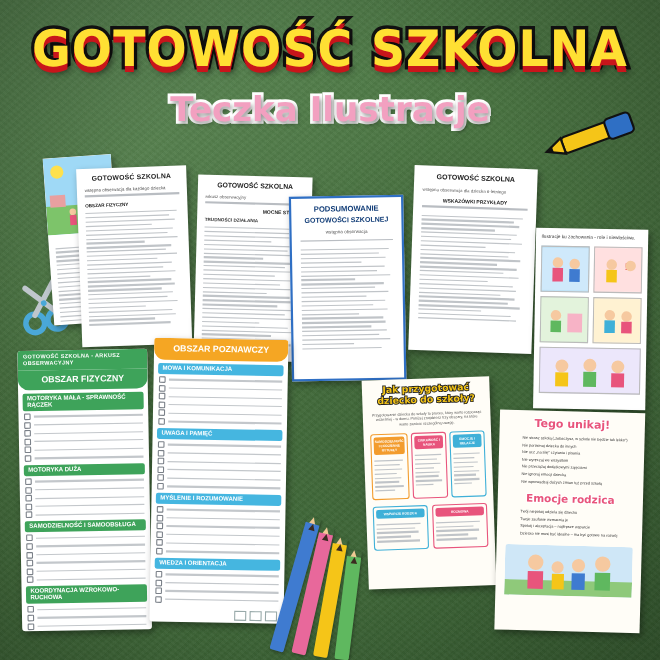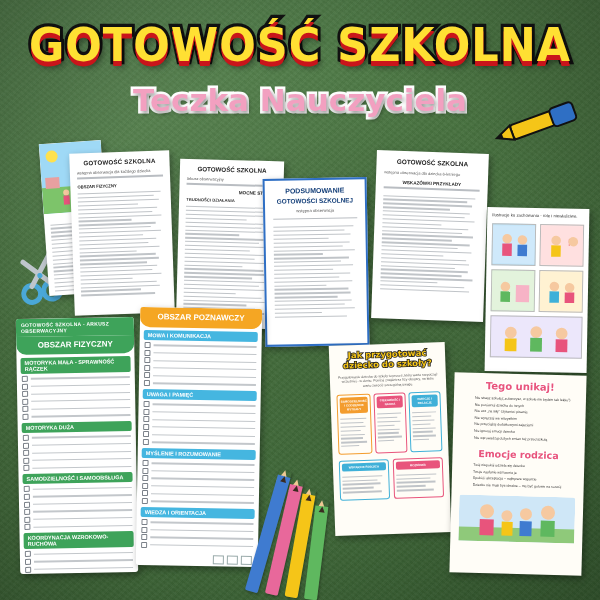--- a/index.html
+++ b/index.html
@@ -99,21 +99,21 @@
   
   .sciss{position:absolute;left:14px;top:242px;transform:rotate(-18deg);}
 </style>
 </head>
 <body>
 
 <div class="bg"></div>
 
 <div class="title-wrap">
   <div class="main-title">GOTOWOŚĆ SZKOLNA</div>
-  <div class="subtitle">Teczka Nauczyciela</div>
+  <div class="subtitle">Teczka Ilustracje</div>
 </div>
 
 <div class="pen">
   <svg width="92" height="40" viewBox="0 0 92 40">
     <rect x="20" y="8" width="48" height="15" rx="3" fill="#f5c518" stroke="#111" stroke-width="2"></rect>
     <rect x="62" y="6" width="24" height="19" rx="4" fill="#2f6fc4" stroke="#111" stroke-width="2"></rect>
     <polygon points="20,8 4,15.5 20,23" fill="#f5c518" stroke="#111" stroke-width="2"></polygon>
     <polygon points="10,12 4,15.5 10,19" fill="#111"></polygon>
   </svg>
 </div>

